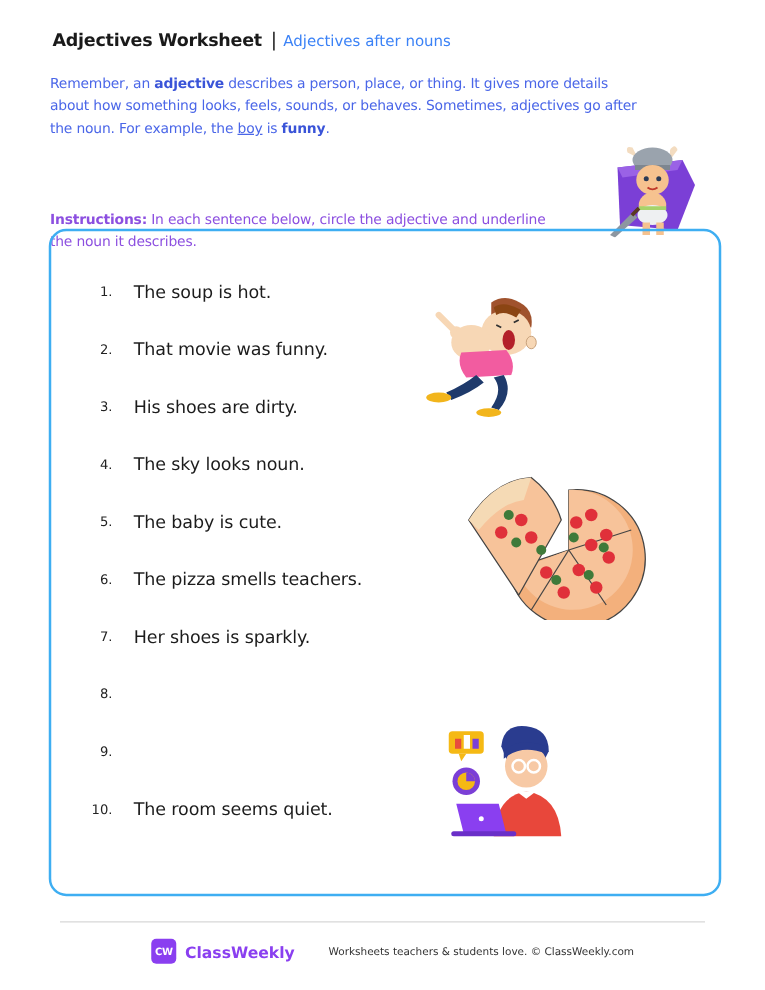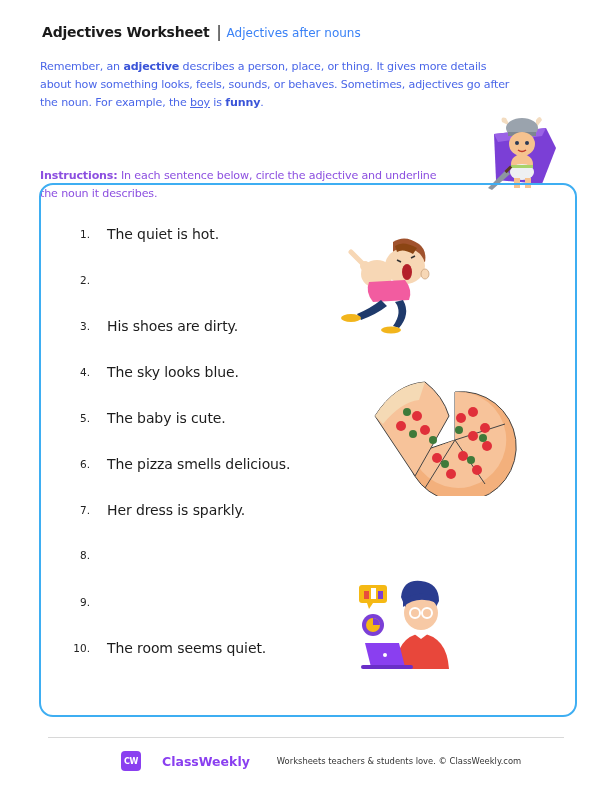--- a/index.html
+++ b/index.html
@@ -25,21 +25,21 @@
   .list { position: absolute; left: 0; top: 0; }
   .item { position: absolute; left: 70px; height: 20px; display: flex; align-items: center; white-space: nowrap; }
   .item .num { width: 37px; font-size: 10.5px; color: #222; text-align: right; padding-right: 17px; }
   .item .text { font-size: 14px; color: #1c1c1c; letter-spacing: -0.1px; }
 
   .illus { position: absolute; }
 
   .footer-line { position: absolute; left: 48px; top: 737px; width: 516px; height: 1px; background: #d8d8d8; }
   .footer { position: absolute; left: 121px; top: 750px; height: 22px; display: flex; align-items: center; white-space: nowrap; }
   .logo-badge { width: 20px; height: 20px; border-radius: 4px; background: #8a3ff0; color: #fff; font-size: 8px; font-weight: bold; display: flex; align-items: center; justify-content: center; letter-spacing: -0.3px; }
-  .logo-name { font-size: 12.5px; font-weight: bold; color: #8a3ff0; margin-left: 21px; }
+  .logo-name { font-size: 12.5px; font-weight: bold; color: #8a3ff0; margin-left: 7px; }
   .tagline { font-size: 8.4px; color: #333; margin-left: 27px; }
 </style>
 </head>
 <body>
 
 <div class="header">
   <span class="title">Adjectives Worksheet</span>
   <span class="sep">|</span>
   <span class="subtitle">Adjectives after nouns</span>
 </div>
@@ -66,44 +66,45 @@
   <rect x="20" y="54" width="8" height="3" fill="#5a3a22" transform="rotate(-45 24 55)"></rect>
   <rect x="30" y="64" width="6" height="10" fill="#f6c28f"></rect>
   <rect x="41" y="64" width="6" height="10" fill="#f6c28f"></rect>
 </svg>
 
 <div class="box"></div>
 
 <div class="list">
   <div class="item" style="top:224px">
       <span class="num">1.</span>
-      <span class="text">The quiet is hot.</span>
+      <span class="text">The soup is hot.</span>
     </div>
   <div class="item" style="top:270px">
       <span class="num">2.</span>
+      <span class="text">That movie was funny.</span>
     </div>
   <div class="item" style="top:316px">
       <span class="num">3.</span>
       <span class="text">His shoes are dirty.</span>
     </div>
   <div class="item" style="top:362px">
       <span class="num">4.</span>
-      <span class="text">The sky looks blue.</span>
+      <span class="text">The sky looks noun.</span>
     </div>
   <div class="item" style="top:408px">
       <span class="num">5.</span>
       <span class="text">The baby is cute.</span>
     </div>
   <div class="item" style="top:454px">
       <span class="num">6.</span>
-      <span class="text">The pizza smells delicious.</span>
+      <span class="text">The pizza smells teachers.</span>
     </div>
   <div class="item" style="top:500px">
       <span class="num">7.</span>
-      <span class="text">Her dress is sparkly.</span>
+      <span class="text">Her shoes is sparkly.</span>
     </div>
   <div class="item" style="top:545px">
       <span class="num">8.</span>
     </div>
   <div class="item" style="top:592px">
       <span class="num">9.</span>
     </div>
   <div class="item" style="top:638px">
       <span class="num">10.</span>
       <span class="text">The room seems quiet.</span>

